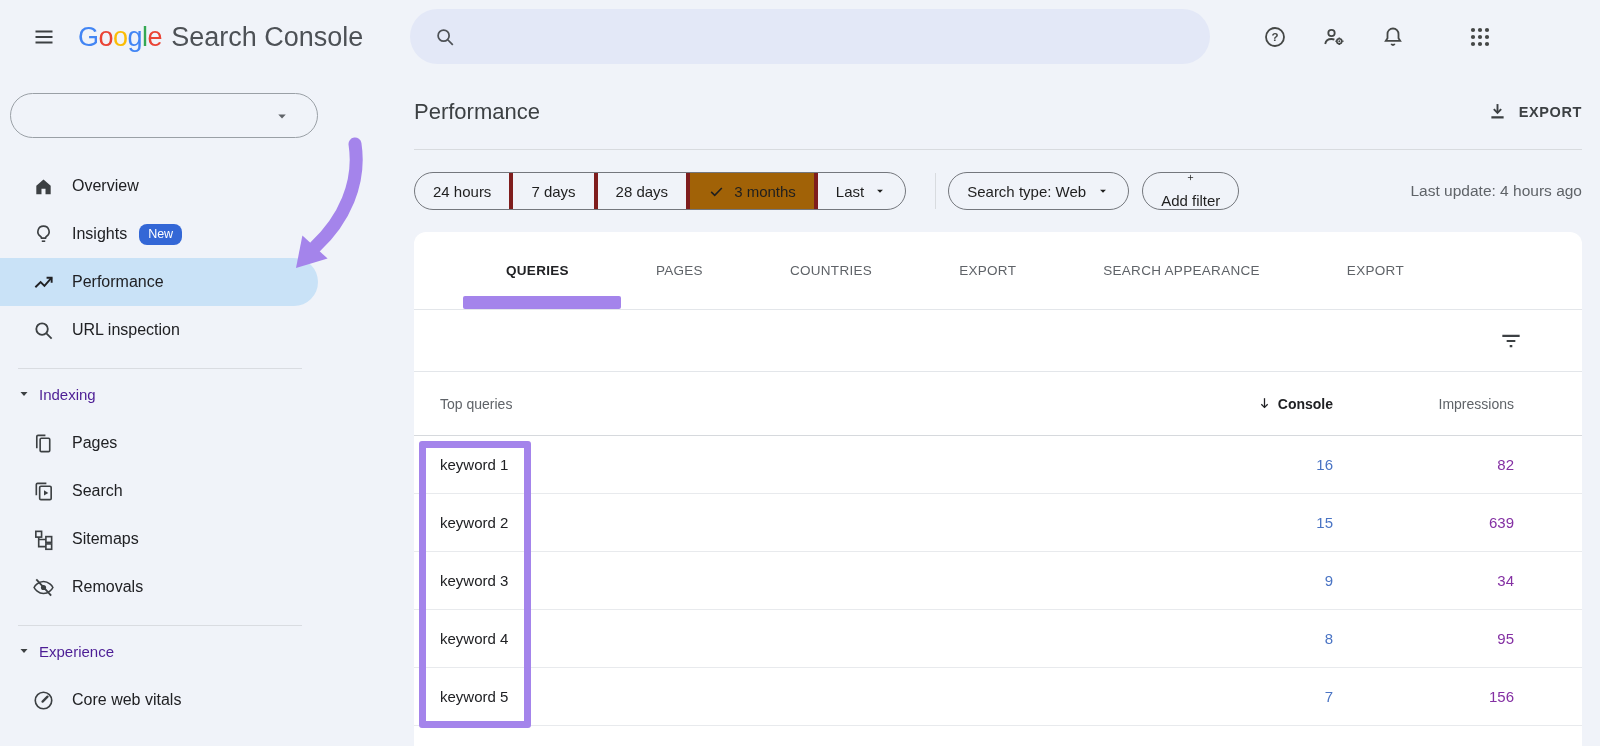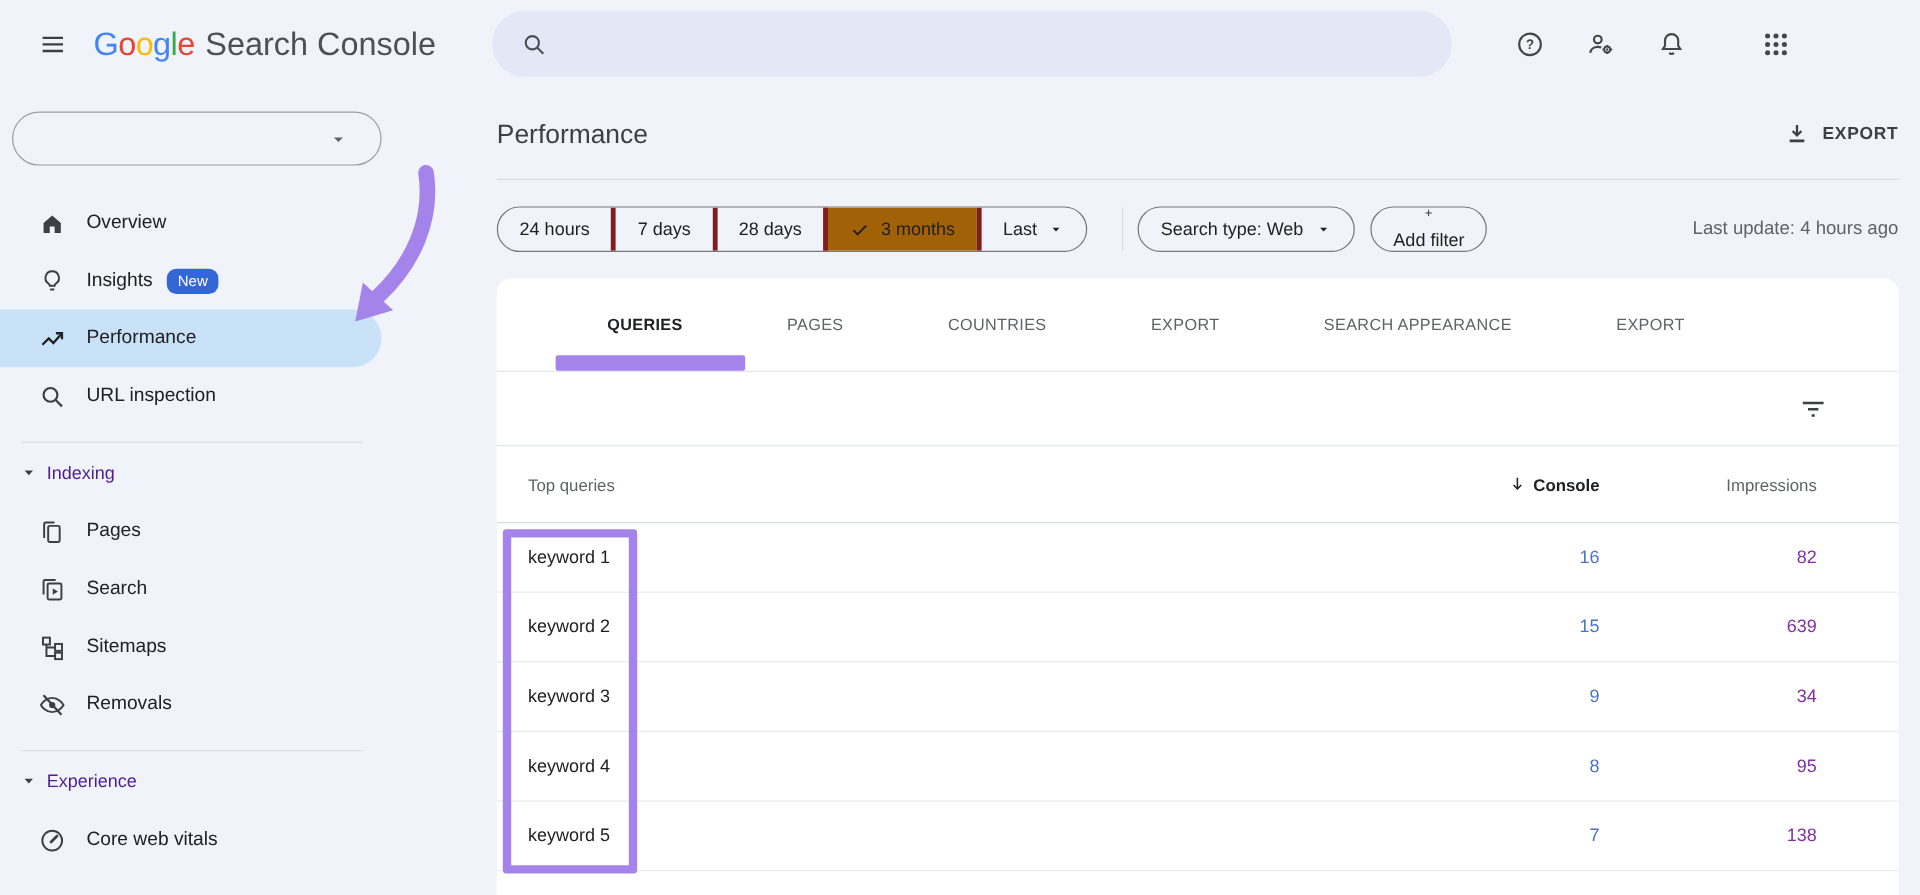--- a/index.html
+++ b/index.html
@@ -339,21 +339,21 @@
           <div class="col-impr" style="color: rgb(132, 48, 163);">34</div>
         </div>
         <div class="trow">
           <div class="col-query">keyword 4</div>
           <div class="col-clicks" style="color: rgb(74, 116, 196);">8</div>
           <div class="col-impr" style="color: rgb(132, 48, 163);">95</div>
         </div>
         <div class="trow">
           <div class="col-query">keyword 5</div>
           <div class="col-clicks" style="color: rgb(74, 116, 196);">7</div>
-          <div class="col-impr" style="color: rgb(132, 48, 163);">138</div>
+          <div class="col-impr" style="color: rgb(132, 48, 163);">156</div>
         </div>
       </div>
   </div>
 </div>
 
 <svg class="ann ann-arrow" viewBox="0 0 122 148">
   <path d="M87 8 C 93 47, 76 84, 47 111" fill="none" stroke="#a484eb" stroke-width="13" stroke-linecap="round"></path>
   <polygon points="28,132 59.6,122.6 34.4,99.4" fill="#a484eb"></polygon>
 </svg>
 <div class="ann ann-underline"></div>

